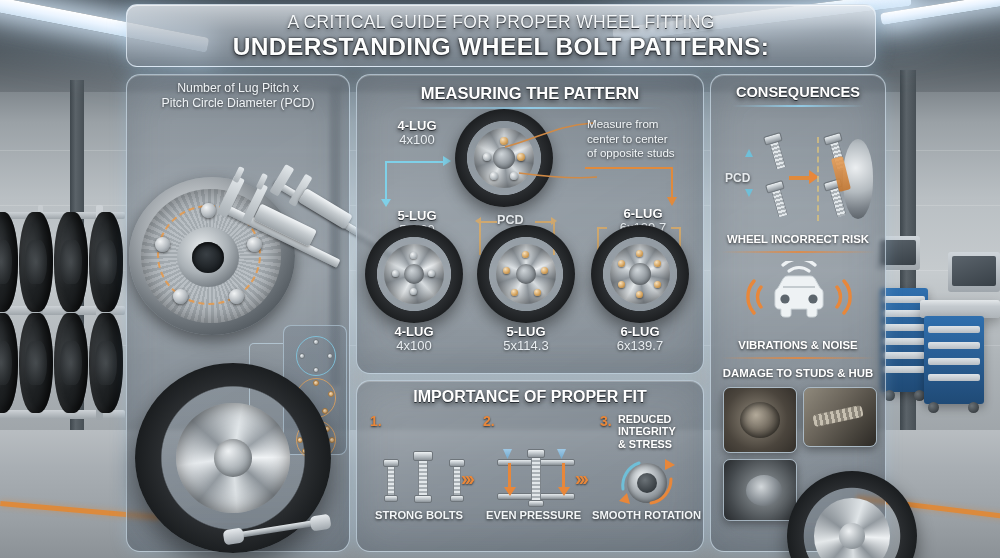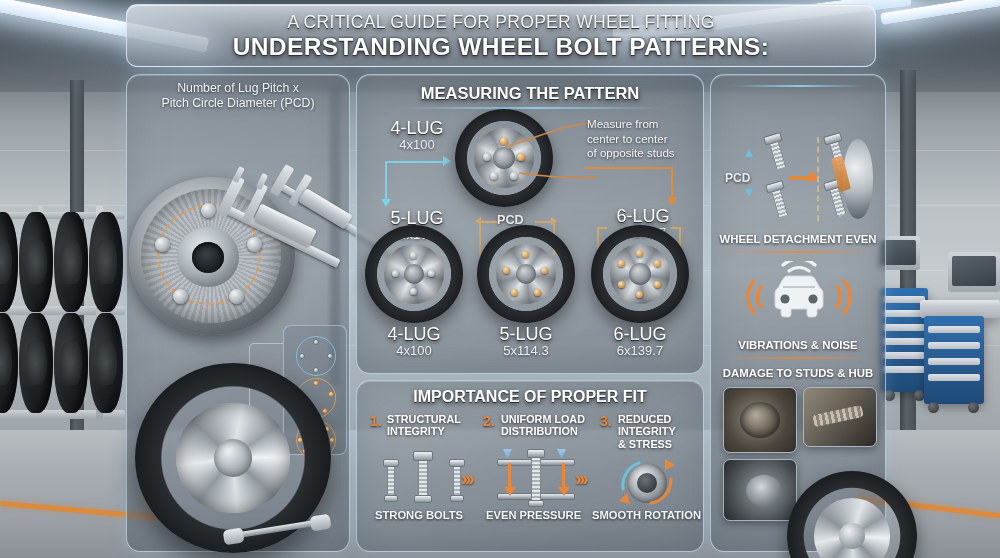--- a/index.html
+++ b/index.html
@@ -234,21 +234,21 @@
     position:absolute; width:20px; height:15px; border-radius:5px;
     background: linear-gradient(180deg,#e6eaed,#a0a7ad);
   }
 
   
   #panel-mid { left: 356px; top: 74px; width: 348px; height: 300px; }
   #mid-title { font-size: 16.5px; margin-top: 10px; }
 
   .lug-label { position:absolute; text-align:center; }
   .lug-label .lug-name {
-    font-size: 18px; font-weight:400; color:#ffffff; line-height:1.05;
+    font-size: 13px; font-weight:700; color:#ffffff; line-height:1.05;
     text-shadow: 0 1px 0 #272d33, 0 2px 4px rgba(0,0,0,.7);
   }
   .lug-label .lug-spec {
     font-size: 13px; font-weight:400; color:#e9eef2; line-height:1.15;
     text-shadow: 0 1px 3px rgba(0,0,0,.65);
   }
 
   .wheel {
     position:absolute; border-radius:50%;
     background: radial-gradient(circle at 50% 50%, rgba(0,0,0,0) 53%, #2b2e31 54%, #17191b 77%, #0d0f11 100%);
@@ -642,24 +642,20 @@
   <div class="lug-label" style="left:235px;top:250px;width:96px">
     <div class="lug-name">6-LUG</div>
     <div class="lug-spec">6x139.7</div>
   </div>
 </div>
 
 <div class="panel" id="panel-imp">
   <div class="panel-title" id="imp-title">IMPORTANCE OF PROPER FIT</div>
 
   <div class="imp-num" style="left:13px;top:32px">1.</div>
-  <div class="imp-head" style="left:30px;top:32px;width:96px">
-    <div>STRUCTURAL</div>
-    <div>INTEGRITY</div>
-  </div>
 
   <div style="position:absolute;left:22px;top:70px;width:96px;height:54px">
     <div class="bolt" style="left:4px;top:8px">
       <div class="head2" style="width:16px;height:8px"></div>
       <div class="shank" style="left:4px;top:8px;width:8px;height:30px"></div>
       <div class="head2" style="left:1px;top:36px;width:14px;height:7px"></div>
     </div>
     <div class="bolt" style="left:34px;top:0px">
       <div class="head2" style="width:20px;height:10px"></div>
       <div class="shank" style="left:5px;top:10px;width:10px;height:36px"></div>
@@ -669,24 +665,20 @@
       <div class="head2" style="width:16px;height:8px"></div>
       <div class="shank" style="left:4px;top:8px;width:8px;height:30px"></div>
       <div class="head2" style="left:1px;top:36px;width:14px;height:7px"></div>
     </div>
   </div>
   <div class="imp-cap" style="left:18px;top:128px">STRONG BOLTS</div>
 
   <div class="chev" style="left:104px;top:86px">›››</div>
 
   <div class="imp-num" style="left:126px;top:32px">2.</div>
-  <div class="imp-head" style="left:144px;top:32px;width:104px">
-    <div>UNIFORM LOAD</div>
-    <div>DISTRIBUTION</div>
-  </div>
   <div style="position:absolute;left:136px;top:66px;width:86px;height:60px">
     <div class="plate" style="left:4px;top:12px;width:78px;height:7px"></div>
     <div class="plate" style="left:4px;top:46px;width:78px;height:7px"></div>
     <div class="bolt" style="left:34px;top:2px">
       <div class="head2" style="width:18px;height:9px"></div>
       <div class="shank" style="left:4px;top:9px;width:10px;height:44px"></div>
       <div class="head2" style="left:1px;top:51px;width:16px;height:7px"></div>
     </div>
     <div class="dn-arrow" style="left:15px;top:16px;height:26px"></div>
     <div style="position:absolute;left:11px;top:40px;width:0;height:0;border-left:6px solid transparent;border-right:6px solid transparent;border-top:9px solid #e8873a"></div>
@@ -713,20 +705,21 @@
       <path d="M58,22 A24,24 0 0 1 38,46" stroke="#e8873a" stroke-width="3" fill="none" stroke-linecap="round"></path>
       <polygon points="52,2 62,8 52,13" fill="#e8873a"></polygon>
       <polygon points="6,44 14,36 17,47" fill="#e8873a"></polygon>
     </svg>
   </div>
   <div class="imp-cap" style="left:235px;top:128px">SMOOTH ROTATION</div>
 </div>
 
 <div class="panel" id="panel-right">
   <div class="panel-title" id="right-title">
+    <div>CONSEQUENCES</div>
   </div>
   <div class="title-rule"></div>
 
   <div style="position:absolute;left:12px;top:58px;width:152px;height:92px">
     <div class="pcd-dim-label" style="left:2px;top:38px;font-size:12px">PCD</div>
     <div style="position:absolute;left:22px;top:16px;width:0;height:0;border-left:4px solid transparent;border-right:4px solid transparent;border-bottom:8px solid #6fbfd8"></div>
     <div style="position:absolute;left:22px;top:56px;width:0;height:0;border-left:4px solid transparent;border-right:4px solid transparent;border-top:8px solid #6fbfd8"></div>
 
     <div class="bolt bolt-tilt" style="left:40px;top:4px">
       <div class="head2" style="width:18px;height:9px"></div>
@@ -746,21 +739,21 @@
       <div class="head2" style="width:18px;height:9px"></div>
       <div class="shank" style="left:4px;top:9px;width:10px;height:28px"></div>
     </div>
     <div class="bolt bolt-tilt" style="left:100px;top:50px">
       <div class="head2" style="width:18px;height:9px"></div>
       <div class="shank" style="left:4px;top:9px;width:10px;height:28px"></div>
     </div>
     <div class="disc-small" style="left:120px;top:6px;width:30px;height:80px;border-radius:16px/40px"></div>
     <div style="position:absolute;left:112px;top:24px;width:12px;height:34px;background:linear-gradient(180deg,#e8a05a,#c3762f);border-radius:2px;transform:rotate(-14deg);opacity:.9"></div>
   </div>
-  <div class="r-cap" style="top:158px">WHEEL DETACHMENT EVEN</div>
+  <div class="r-cap" style="top:158px">WHEEL INCORRECT RISK</div>
   <div class="r-divider" style="top:176px"></div>
 
   <div style="position:absolute;left:34px;top:186px;width:108px;height:74px">
     <svg viewBox="0 0 108 74" style="position:absolute;inset:0;width:108px;height:74px">
       <path d="M30,44 L30,32 C30,30 31,28 33,27 L38,18 C39,16 41,15 43,15 L65,15 C67,15 69,16 70,18 L75,27 C77,28 78,30 78,32 L78,44 C78,46 76,48 74,48 L72,48 L72,53 C72,55 70,56 68,56 L65,56 C63,56 62,55 62,53 L62,48 L46,48 L46,53 C46,55 45,56 43,56 L40,56 C38,56 36,55 36,53 L36,48 L34,48 C32,48 30,46 30,44 Z" fill="#eef2f4" stroke="#cfd6da" stroke-width="1"></path>
       <circle cx="40" cy="38" r="4.6" fill="#5d666d"></circle>
       <circle cx="68" cy="38" r="4.6" fill="#5d666d"></circle>
       <path d="M38,26 L70,26" stroke="#b9c1c6" stroke-width="1.6"></path>
       <path d="M16,26 A16,16 0 0 0 16,46" stroke="#e8873a" stroke-width="3.4" fill="none" stroke-linecap="round"></path>
       <path d="M9,20 A24,24 0 0 0 9,52" stroke="#e8873a" stroke-width="3.4" fill="none" stroke-linecap="round"></path>

